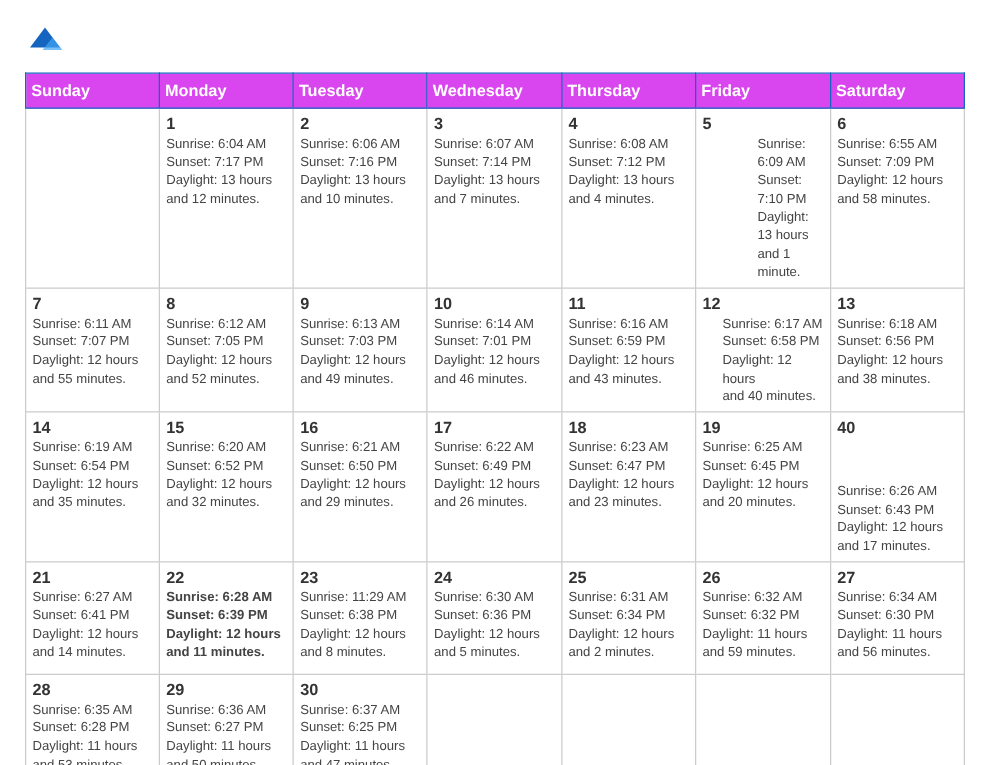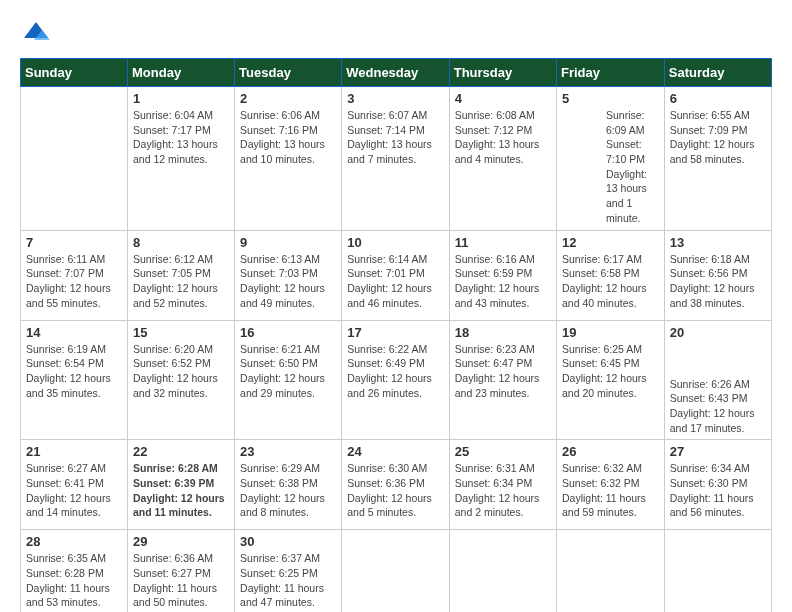--- a/index.html
+++ b/index.html
@@ -47,21 +47,21 @@
     .location {
       font-size: 15px;
       color: #555;
     }
     .calendar {
       width: 100%;
       border-collapse: collapse;
       border: 1px solid #ccc;
     }
     .calendar th {
-      background: #14532d;
+      background: #d946ef;
       color: #fff;
       font-size: 13px;
       font-weight: bold;
       padding: 6px 4px;
       text-align: left;
       border: 1px solid #1565c0;
     }
     .calendar td {
       vertical-align: top;
       border: 1px solid #ccc;
@@ -194,21 +194,21 @@
         </td>
         <td>
           <span class="day-num">11</span>
           <div class="day-detail" style="white-space: pre-line;">Sunrise: 6:16 AM
 Sunset: 6:59 PM
 Daylight: 12 hours
 and 43 minutes.</div>
         </td>
         <td>
           <span class="day-num">12</span>
-          <div class="day-detail" style="white-space: pre-line;">Sunrise: 6:17 AM
+          <div class="day-detail" style="white-space: pre-line; margin-left: 16px;">Sunrise: 6:17 AM
 Sunset: 6:58 PM
 Daylight: 12 hours
 and 40 minutes.</div>
         </td>
         <td>
           <span class="day-num">13</span>
           <div class="day-detail" style="white-space: pre-line;">Sunrise: 6:18 AM
 Sunset: 6:56 PM
 Daylight: 12 hours
 and 38 minutes.</div>
@@ -251,21 +251,21 @@
 and 23 minutes.</div>
         </td>
         <td>
           <span class="day-num">19</span>
           <div class="day-detail" style="white-space: pre-line;">Sunrise: 6:25 AM
 Sunset: 6:45 PM
 Daylight: 12 hours
 and 20 minutes.</div>
         </td>
         <td>
-          <span class="day-num">20</span>
+          <span class="day-num">40</span>
           <div class="day-detail" style="white-space: pre-line; margin-top: 37px;">Sunrise: 6:26 AM
 Sunset: 6:43 PM
 Daylight: 12 hours
 and 17 minutes.</div>
         </td>
       </tr>
       <tr>
         <td>
           <span class="day-num">21</span>
           <div class="day-detail" style="white-space: pre-line;">Sunrise: 6:27 AM
@@ -275,21 +275,21 @@
         </td>
         <td>
           <span class="day-num">22</span>
           <div class="day-detail" style="white-space: pre-line; font-weight: bold;">Sunrise: 6:28 AM
 Sunset: 6:39 PM
 Daylight: 12 hours
 and 11 minutes.</div>
         </td>
         <td>
           <span class="day-num">23</span>
-          <div class="day-detail" style="white-space: pre-line;">Sunrise: 6:29 AM
+          <div class="day-detail" style="white-space: pre-line;">Sunrise: 11:29 AM
 Sunset: 6:38 PM
 Daylight: 12 hours
 and 8 minutes.</div>
         </td>
         <td>
           <span class="day-num">24</span>
           <div class="day-detail" style="white-space: pre-line;">Sunrise: 6:30 AM
 Sunset: 6:36 PM
 Daylight: 12 hours
 and 5 minutes.</div>

